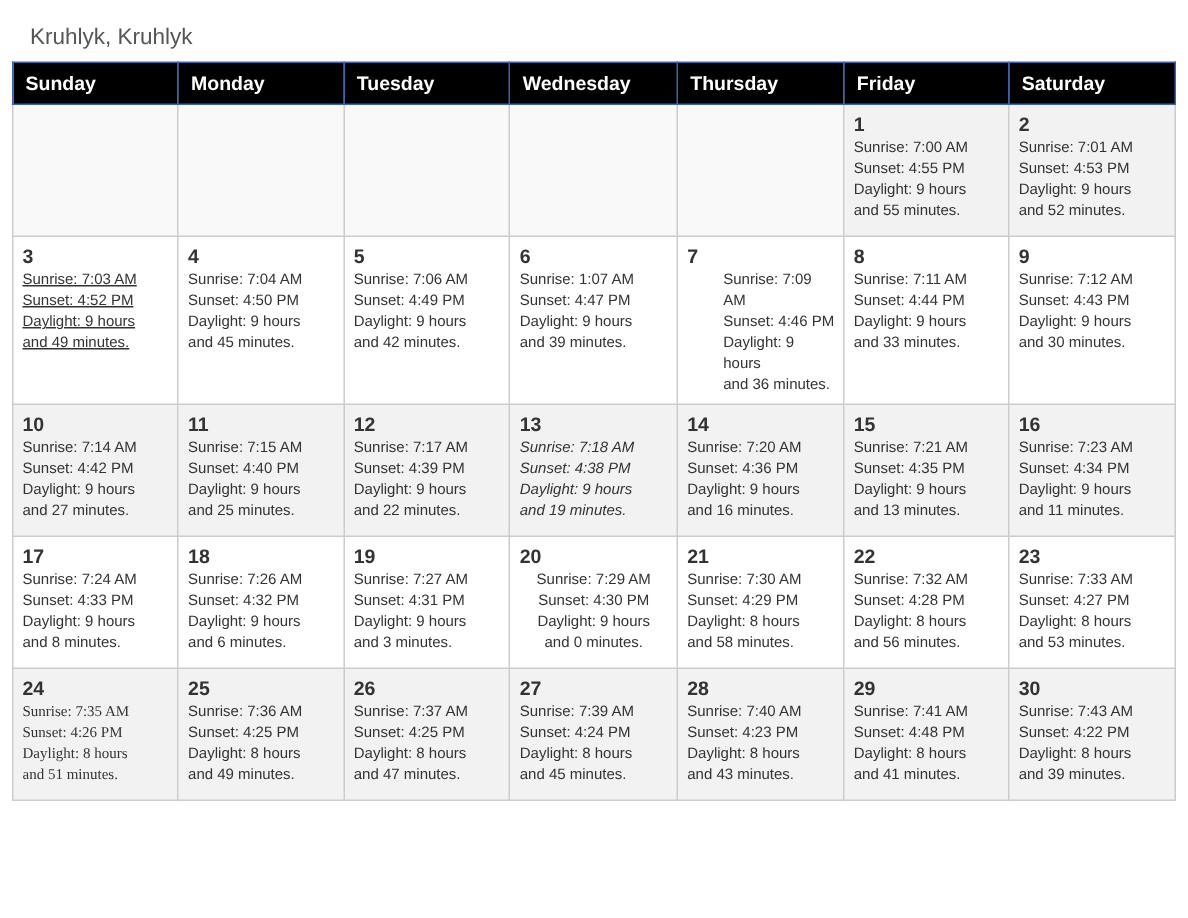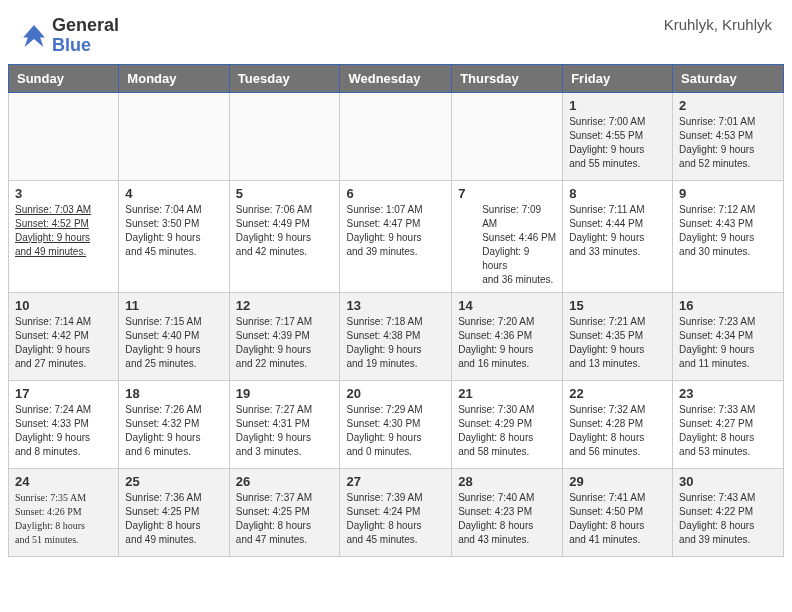--- a/index.html
+++ b/index.html
@@ -11,21 +11,21 @@
     .logo-text { display: flex; flex-direction: column; }
     .logo-icon { width: 28px; height: 28px; }
     
     .title-block { text-align: right; }
     .month-title { font-size: 36px; font-weight: normal; color: #333; }
     .location { font-size: 15px; color: #555; }
     
     .calendar { width: 100%; border-collapse: collapse; margin: 0 0 0 0; }
     
     .calendar th {
-      background: #737373;
+      background: #000000;
       color: white;
       text-align: left;
       padding: 6px 8px;
       font-size: 13px;
       font-weight: bold;
       border: 1px solid #3a63b0;
     }
     
     .calendar td {
       vertical-align: top;
@@ -53,29 +53,20 @@
       line-height: 1.4;
       color: #333;
     }
     
     .wrapper { padding: 0 8px 8px 8px; }
   </style>
 </head>
 <body>
 
 <div class="header">
-  <div class="logo">
-    <svg class="logo-icon" viewBox="0 0 36 36" width="36" height="36">
-      <polygon points="18,4 32,20 26,20 30,32 18,22 6,32 10,20 4,20" fill="#4472C4"></polygon>
-    </svg>
-    <div class="logo-text">
-      <span style="font-size:18px;font-weight:bold;color:#333;line-height:1.1;">General</span>
-      <span style="font-size:18px;font-weight:bold;color:#4472C4;line-height:1.1;">Blue</span>
-    </div>
-  </div>
   <div class="title-block">
     <div class="location">Kruhlyk, Kruhlyk</div>
   </div>
 </div>
 
 <div class="wrapper">
   <table class="calendar">
     <thead>
       <tr>
         <th>Sunday</th>
@@ -113,21 +104,21 @@
           <td>
             <span class="day-num">3</span>
             <div class="day-info" style="white-space: pre-line; text-decoration: underline;">Sunrise: 7:03 AM
 Sunset: 4:52 PM
 Daylight: 9 hours
 and 49 minutes.</div>
           </td>
           <td>
             <span class="day-num">4</span>
             <div class="day-info" style="white-space: pre-line;">Sunrise: 7:04 AM
-Sunset: 3:50 PM
+Sunset: 4:50 PM
 Daylight: 9 hours
 and 45 minutes.</div>
           </td>
           <td>
             <span class="day-num">5</span>
             <div class="day-info" style="white-space: pre-line;">Sunrise: 7:06 AM
 Sunset: 4:49 PM
 Daylight: 9 hours
 and 42 minutes.</div>
           </td>
@@ -177,21 +168,21 @@
           </td>
           <td class="shaded">
             <span class="day-num">12</span>
             <div class="day-info" style="white-space: pre-line;">Sunrise: 7:17 AM
 Sunset: 4:39 PM
 Daylight: 9 hours
 and 22 minutes.</div>
           </td>
           <td class="shaded">
             <span class="day-num">13</span>
-            <div class="day-info" style="white-space: pre-line;">Sunrise: 7:18 AM
+            <div class="day-info" style="white-space: pre-line; font-style: italic;">Sunrise: 7:18 AM
 Sunset: 4:38 PM
 Daylight: 9 hours
 and 19 minutes.</div>
           </td>
           <td class="shaded">
             <span class="day-num">14</span>
             <div class="day-info" style="white-space: pre-line;">Sunrise: 7:20 AM
 Sunset: 4:36 PM
 Daylight: 9 hours
 and 16 minutes.</div>
@@ -228,21 +219,21 @@
           </td>
           <td>
             <span class="day-num">19</span>
             <div class="day-info" style="white-space: pre-line;">Sunrise: 7:27 AM
 Sunset: 4:31 PM
 Daylight: 9 hours
 and 3 minutes.</div>
           </td>
           <td>
             <span class="day-num">20</span>
-            <div class="day-info" style="white-space: pre-line;">Sunrise: 7:29 AM
+            <div class="day-info" style="white-space: pre-line; text-align: center;">Sunrise: 7:29 AM
 Sunset: 4:30 PM
 Daylight: 9 hours
 and 0 minutes.</div>
           </td>
           <td>
             <span class="day-num">21</span>
             <div class="day-info" style="white-space: pre-line;">Sunrise: 7:30 AM
 Sunset: 4:29 PM
 Daylight: 8 hours
 and 58 minutes.</div>
@@ -294,21 +285,21 @@
           <td class="shaded">
             <span class="day-num">28</span>
             <div class="day-info" style="white-space: pre-line;">Sunrise: 7:40 AM
 Sunset: 4:23 PM
 Daylight: 8 hours
 and 43 minutes.</div>
           </td>
           <td class="shaded">
             <span class="day-num">29</span>
             <div class="day-info" style="white-space: pre-line;">Sunrise: 7:41 AM
-Sunset: 4:50 PM
+Sunset: 4:48 PM
 Daylight: 8 hours
 and 41 minutes.</div>
           </td>
           <td class="shaded">
             <span class="day-num">30</span>
             <div class="day-info" style="white-space: pre-line;">Sunrise: 7:43 AM
 Sunset: 4:22 PM
 Daylight: 8 hours
 and 39 minutes.</div>
           </td>

